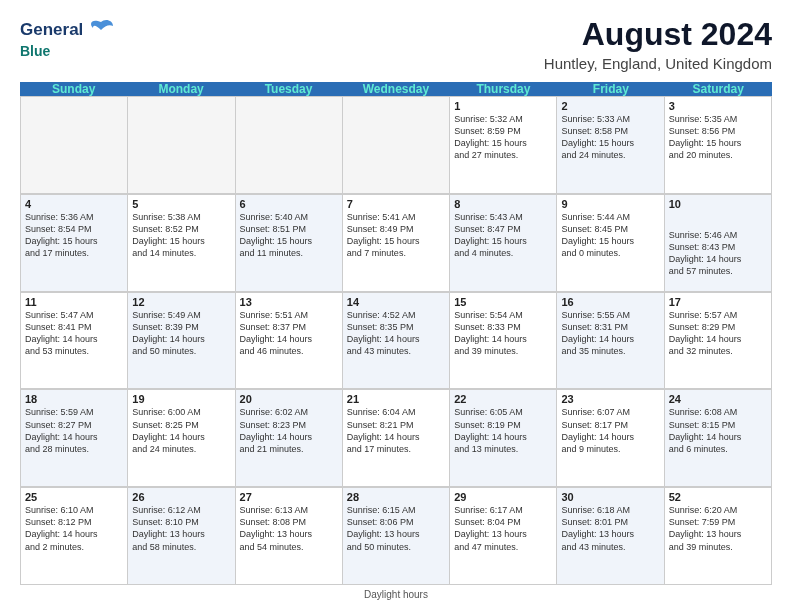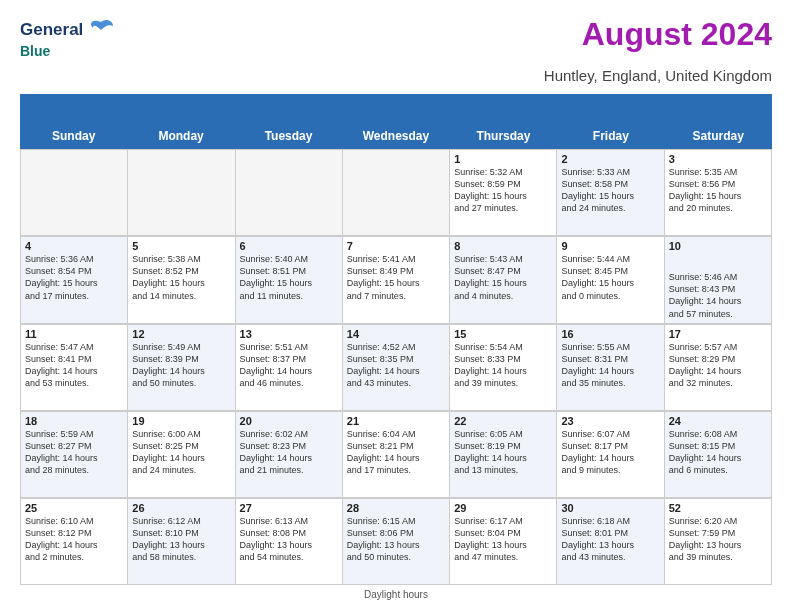--- a/index.html
+++ b/index.html
@@ -32,44 +32,43 @@
       width: 28px;
       height: 28px;
       margin-left: 2px;
     }
     .title-area {
       text-align: right;
     }
     .month-title {
       font-size: 32px;
       font-weight: bold;
-      color: #a21caf;
+      color: #0f172a;
     }
     .location {
       font-size: 15px;
       color: #444;
-      margin-top: 14px;
+      margin-top: 2px;
     }
     .calendar {
       flex: 1;
       display: flex;
       flex-direction: column;
     }
     .cal-header {
       display: grid;
       grid-template-columns: repeat(7, 1fr);
       background: #2a6db5;
     }
     .cal-header-cell {
-      color: #ffffff;
+      color: #5eead4;
       font-size: 12px;
       font-weight: bold;
       text-align: center;
-      padding: 6px 2px;
-      margin-top: 29px;
+      padding: 0 2px;
     }
     .cal-body {
       display: flex;
       flex-direction: column;
       flex: 1;
     }
     .cal-row {
       display: grid;
       grid-template-columns: repeat(7, 1fr);
       flex: 1;

